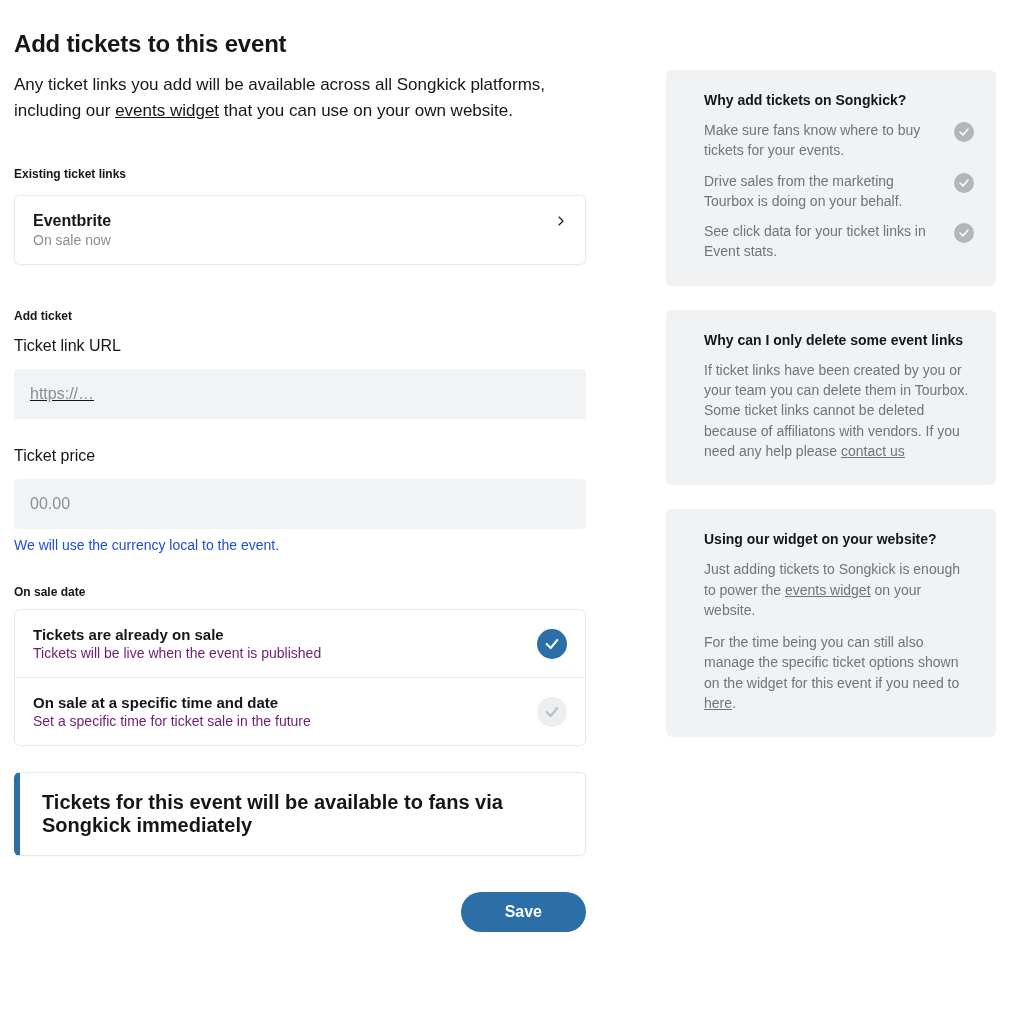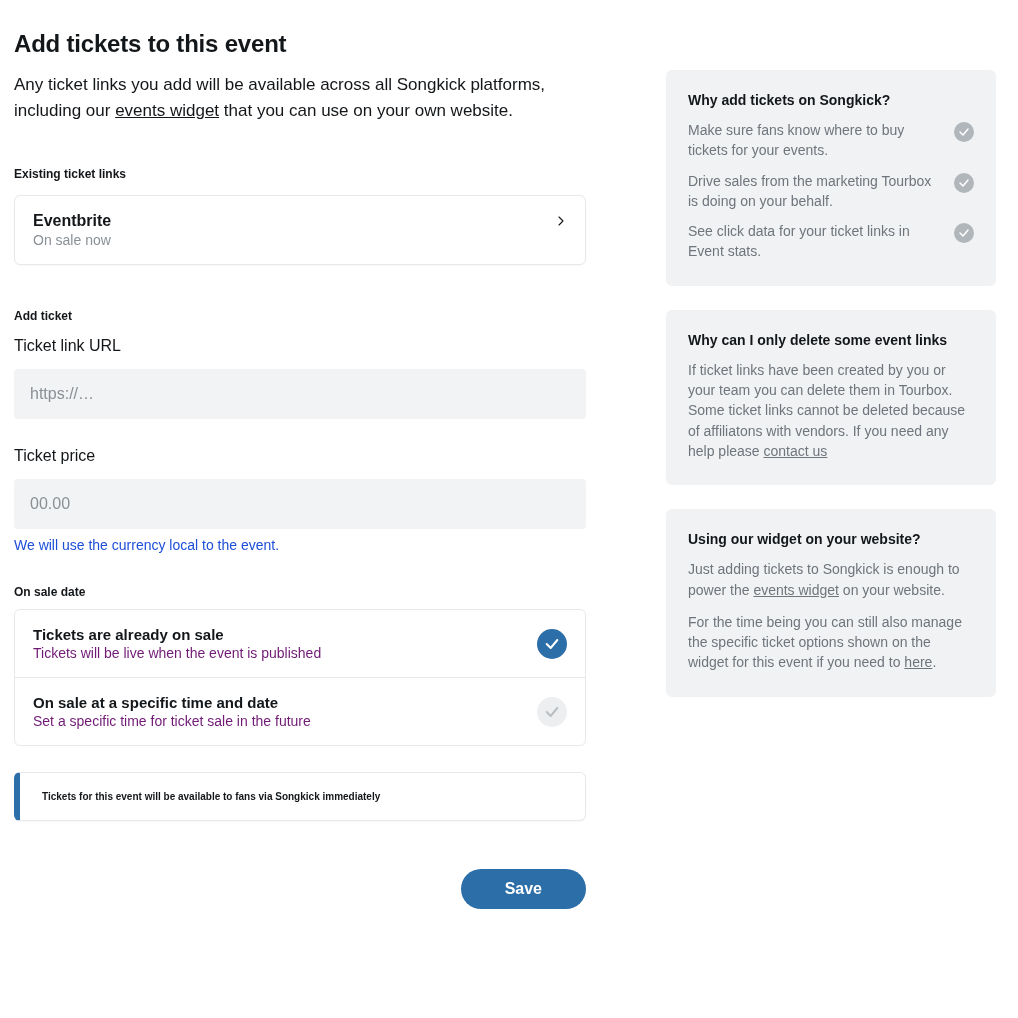--- a/index.html
+++ b/index.html
@@ -64,21 +64,21 @@
     width: 100%;
     border: none;
     background: #f1f3f4;
     border-radius: 4px;
     padding: 16px 16px;
     font-size: 16px;
     color: #14171a;
     margin-bottom: 8px;
   }
   .text-input::placeholder { color: #8a9096; }
-  .url-input { margin-bottom: 28px; }
+  .url-input { margin-bottom: 28px; text-decoration: underline; }
   .helper {
     font-size: 14px;
     color: #1d4ed8;
     margin-bottom: 32px;
   }
 
   
   .radio-list {
     border: 1px solid #e6e8ea;
     border-radius: 6px;
@@ -105,43 +105,43 @@
   .radio-check svg { width: 16px; height: 16px; }
   .radio-check.on  svg { stroke: #ffffff; }
   .radio-check.off svg { stroke: #b9bec3; }
 
   
   .banner {
     border: 1px solid #e6e8ea;
     border-left: 6px solid #2b6ea8;
     border-radius: 6px;
     padding: 18px 20px 18px 22px;
-    font-size: 10px;
-    font-weight: 700;
-    margin-bottom: 48px;
+    font-size: 20px;
+    font-weight: 700;
+    margin-bottom: 36px;
     box-shadow: 0 1px 2px rgba(0,0,0,0.03);
   }
 
   .save-row { display: flex; justify-content: flex-end; }
   .save-btn {
     background: #2b6ea8;
     color: #ffffff;
     border: none;
     border-radius: 999px;
     padding: 11px 44px;
     font-size: 16px;
     font-weight: 600;
     cursor: pointer;
   }
 
   
   .card {
     background: #f1f2f3;
     border-radius: 6px;
-    padding: 22px 22px 24px 22px;
+    padding: 22px 22px 24px 38px;
     margin-bottom: 24px;
   }
   .card h3 {
     font-size: 14px;
     font-weight: 700;
     margin-bottom: 12px;
   }
   .card-body { font-size: 14px; color: #6e757c; line-height: 1.45; }
   .card-body p + p { margin-top: 12px; }
   .bullet-row {

